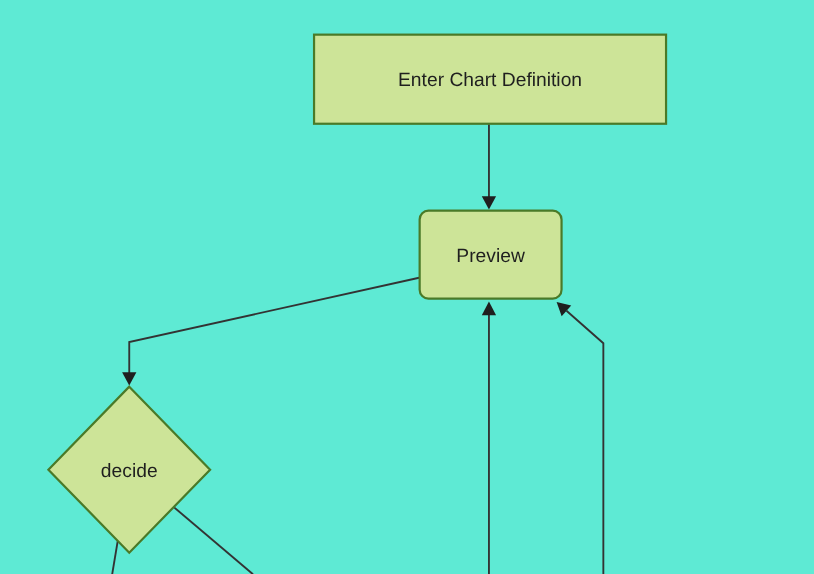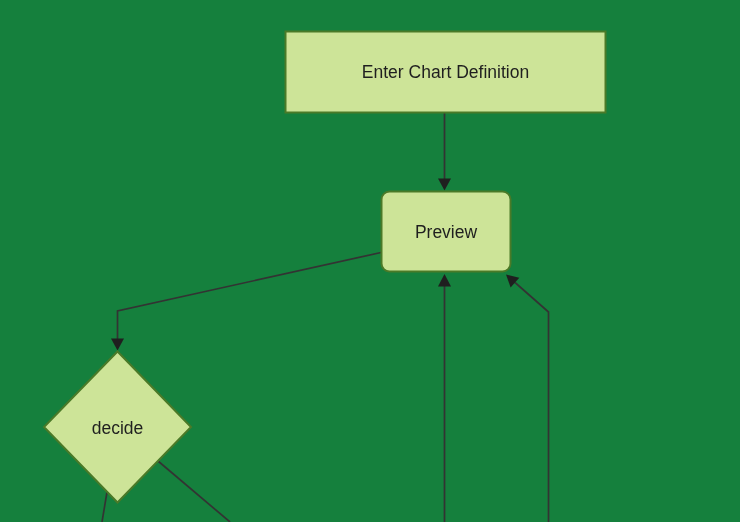--- a/index.html
+++ b/index.html
@@ -8,21 +8,21 @@
     width: 740px;
     height: 522px;
     background: #ffffff;
     overflow: hidden;
     font-family: "Liberation Sans", "DejaVu Sans", sans-serif;
   }
   .canvas-wrap {
     position: relative;
     width: 740px;
     height: 522px;
-    background: #15803d;
+    background: #5eead4;
   }
   svg { display: block; }
   .node-shape {
     fill: #cde498;
     stroke: #4a7a28;
     stroke-width: 2;
   }
   .edge-line {
     fill: none;
     stroke: #333333;

